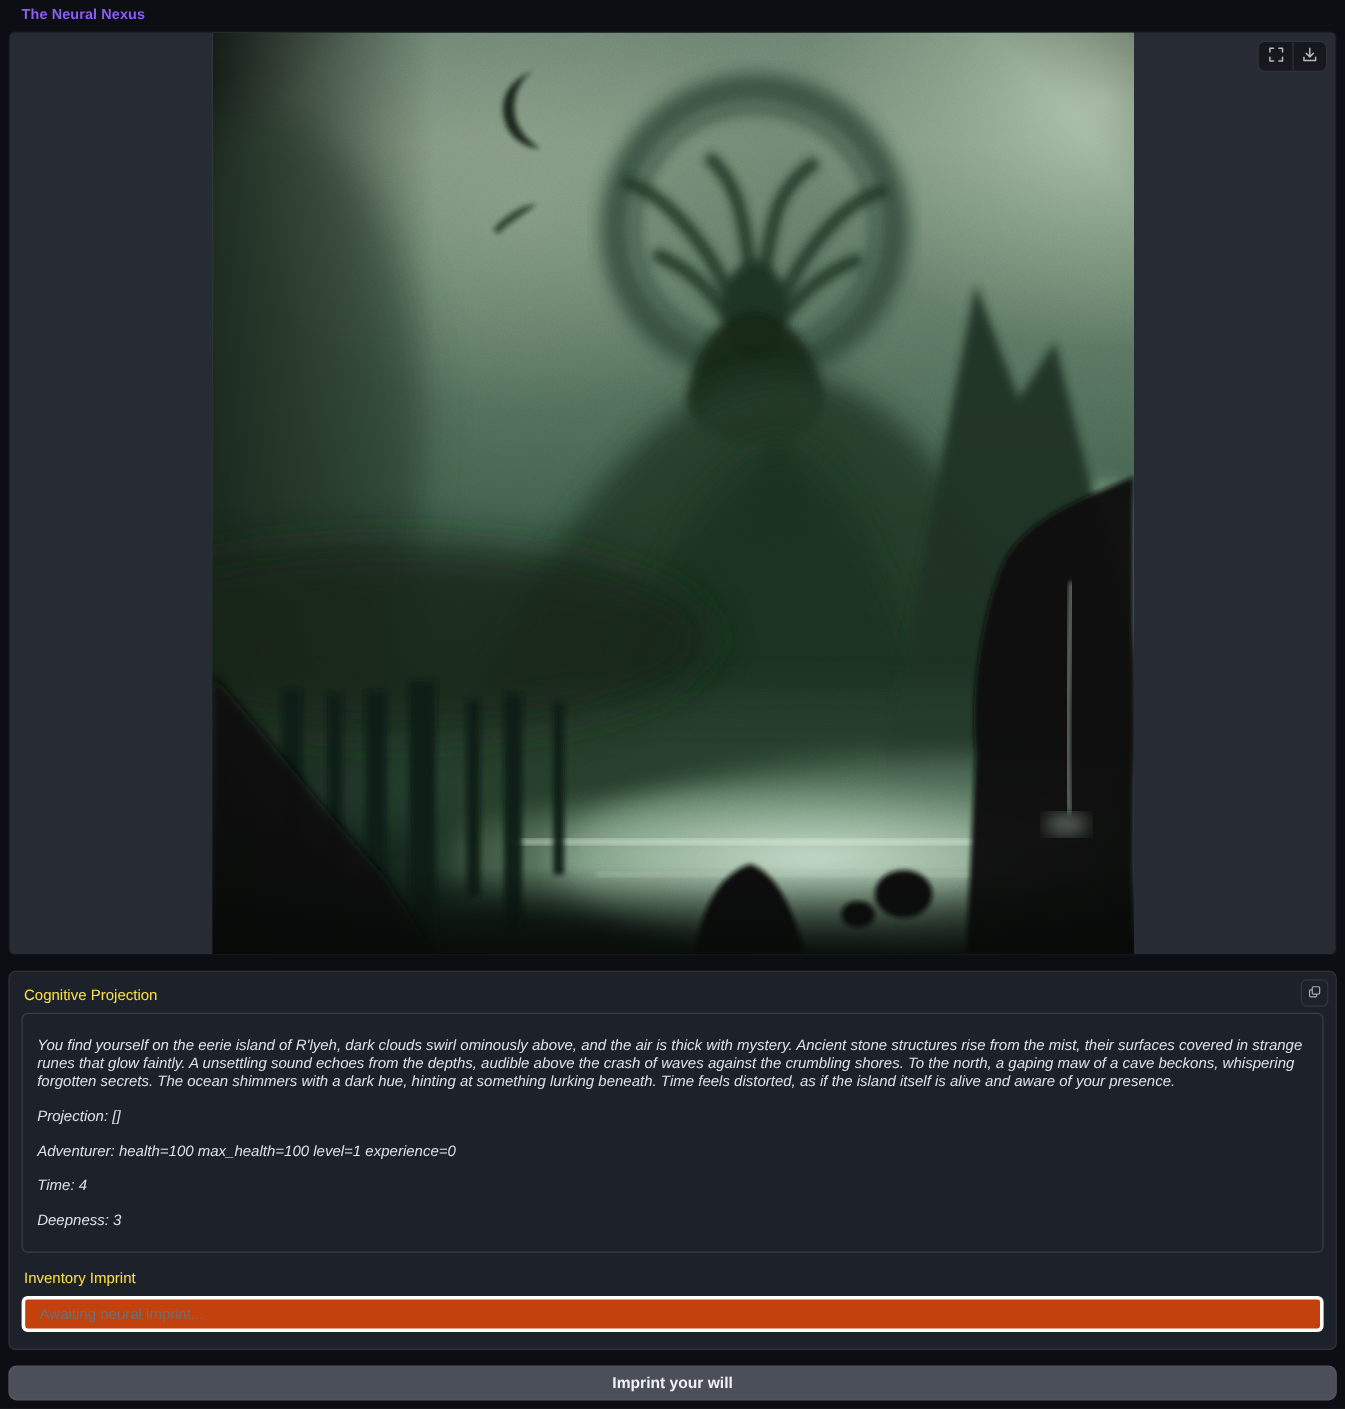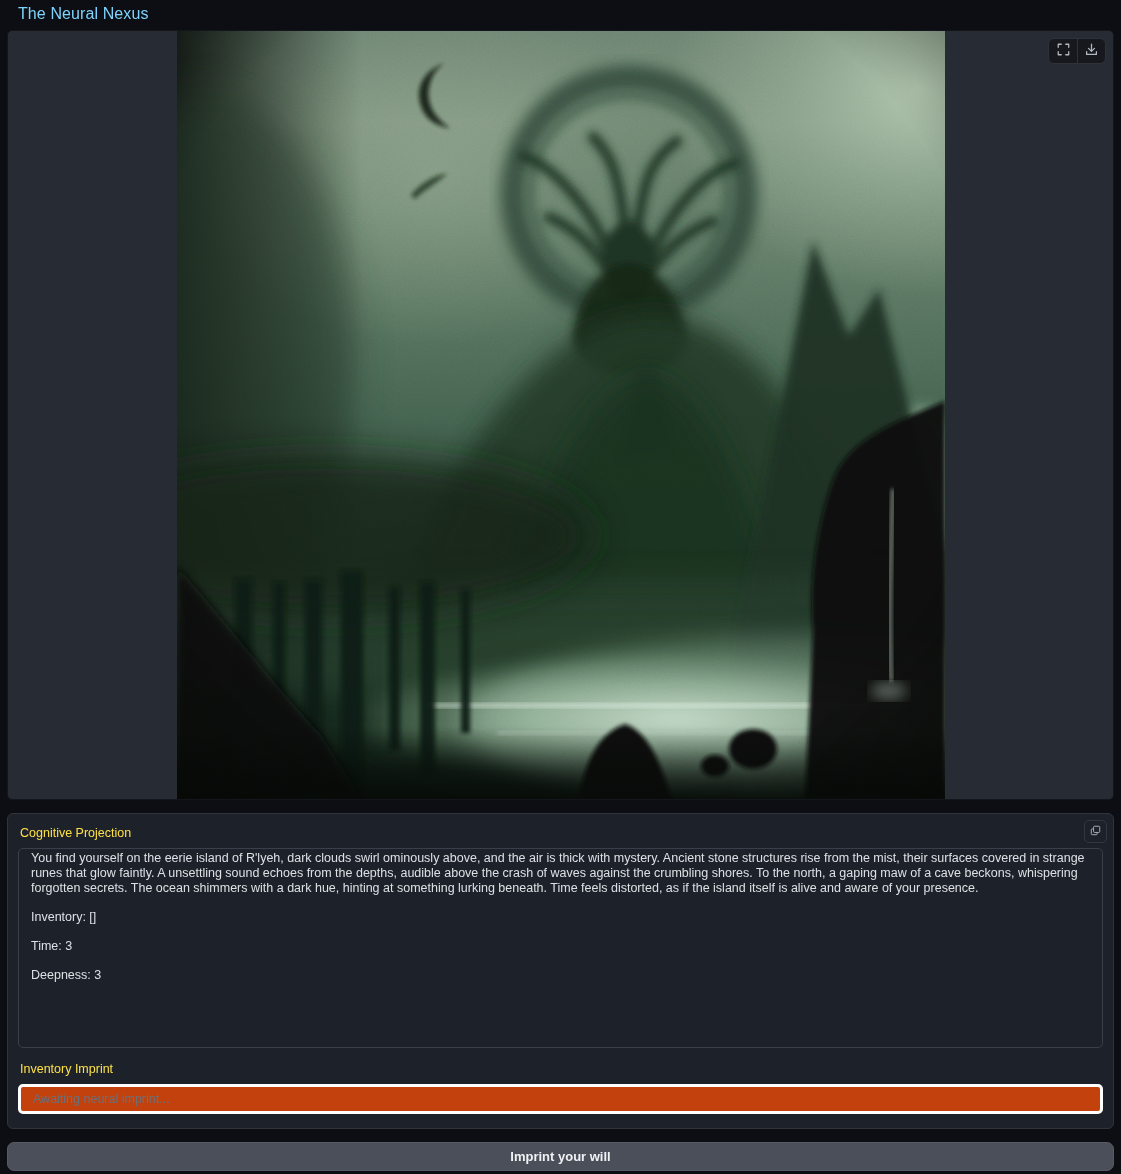--- a/index.html
+++ b/index.html
@@ -3,21 +3,21 @@
 <meta charset="utf-8">
 <style>
   * { margin:0; padding:0; box-sizing:border-box; }
   html,body { background:#0c0e13; }
   body {
     width:1121px; height:1174px; margin:0 auto; overflow:hidden;
     font-family:"Liberation Sans","DejaVu Sans",sans-serif;
     color:#dde0e4;
   }
   .app-header { padding:5px 18px 7px; }
-  .app-title { font-size:16px; font-weight:400; color:#7dd3fc; letter-spacing:.1px; }
+  .app-title { font-size:12px; font-weight:700; color:#8b5cf6; letter-spacing:.1px; }
 
   
   .viewer {
     position:relative; margin:0 7px; height:770px;
     background:#272b33; border:1px solid #14161b; border-radius:5px;
     overflow:hidden;
   }
   .scene { width:768px; height:768px; margin:0 auto; display:block; }
   .viewer-toolbar {
     position:absolute; top:7px; right:7px; display:flex;
@@ -39,22 +39,22 @@
   }
   .field-label { font-size:12.5px; font-weight:500; color:#fde047; margin:2px 2px 8px; }
   .copy-btn {
     position:absolute; top:6px; right:6px; width:23px; height:23px;
     display:flex; align-items:center; justify-content:center;
     background:#1d2129; border:1px solid #33373f; border-radius:5px; cursor:pointer; padding:0;
   }
   .copy-btn svg { stroke:#aab0b8; fill:none; stroke-width:1.5; stroke-linejoin:round; }
   .out-box {
     border:1px solid #3a3f49; border-radius:5px; background:#1d2129;
-    padding:2px 12px 1px; font-size:12.5px; line-height:15px; color:#dde0e4;
-    min-height:200px; cursor:text;
+    padding:19px 12px 1px; font-size:12.5px; line-height:15px; color:#dde0e4;
+    min-height:200px; cursor:text;font-style:italic;
   }
   .out-box p { margin:0 0 14px; }
   .imprint-label { margin-top:14px; }
   .imprint-input {
     width:100%; height:30px; background:#c2410c;
     border:3px solid #ffffff; border-radius:5px;
     color:#dde0e4; font-size:12.5px; padding:0 12px;
     font-family:"Liberation Sans","DejaVu Sans",sans-serif; outline:none;
   }
   .imprint-input::placeholder { color:#6b717c; opacity:1; }
@@ -240,22 +240,23 @@
       <svg width="13" height="13" viewBox="0 0 20 20">
         <rect x="7" y="3.5" width="9.5" height="9.5" rx="1.5"></rect>
         <path d="M12.5 13 V15 A1.5 1.5 0 0 1 11 16.5 H5 A1.5 1.5 0 0 1 3.5 15 V9 A1.5 1.5 0 0 1 5 7.5 H7"></path>
       </svg>
     </span>
   </button>
 
   <div class="field-label">Cognitive Projection</div>
   <div class="out-box">
     <p>You find yourself on the eerie island of R'lyeh, dark clouds swirl ominously above, and the air is thick with mystery. Ancient stone structures rise from the mist, their surfaces covered in strange runes that glow faintly. A unsettling sound echoes from the depths, audible above the crash of waves against the crumbling shores. To the north, a gaping maw of a cave beckons, whispering forgotten secrets. The ocean shimmers with a dark hue, hinting at something lurking beneath. Time feels distorted, as if the island itself is alive and aware of your presence.</p>
-    <p>Inventory: []</p>
-    <p>Time: 3</p>
+    <p>Projection: []</p>
+    <p>Adventurer: health=100 max_health=100 level=1 experience=0</p>
+    <p>Time: 4</p>
     <p>Deepness: 3</p>
   </div>
 
   <div class="field-label imprint-label">Inventory Imprint</div>
   <input class="imprint-input" type="text" value="" placeholder="Awaiting neural imprint..." style="">
 </section>
 
 <button class="submit-btn">Imprint your will</button>
 
 </body></html>

